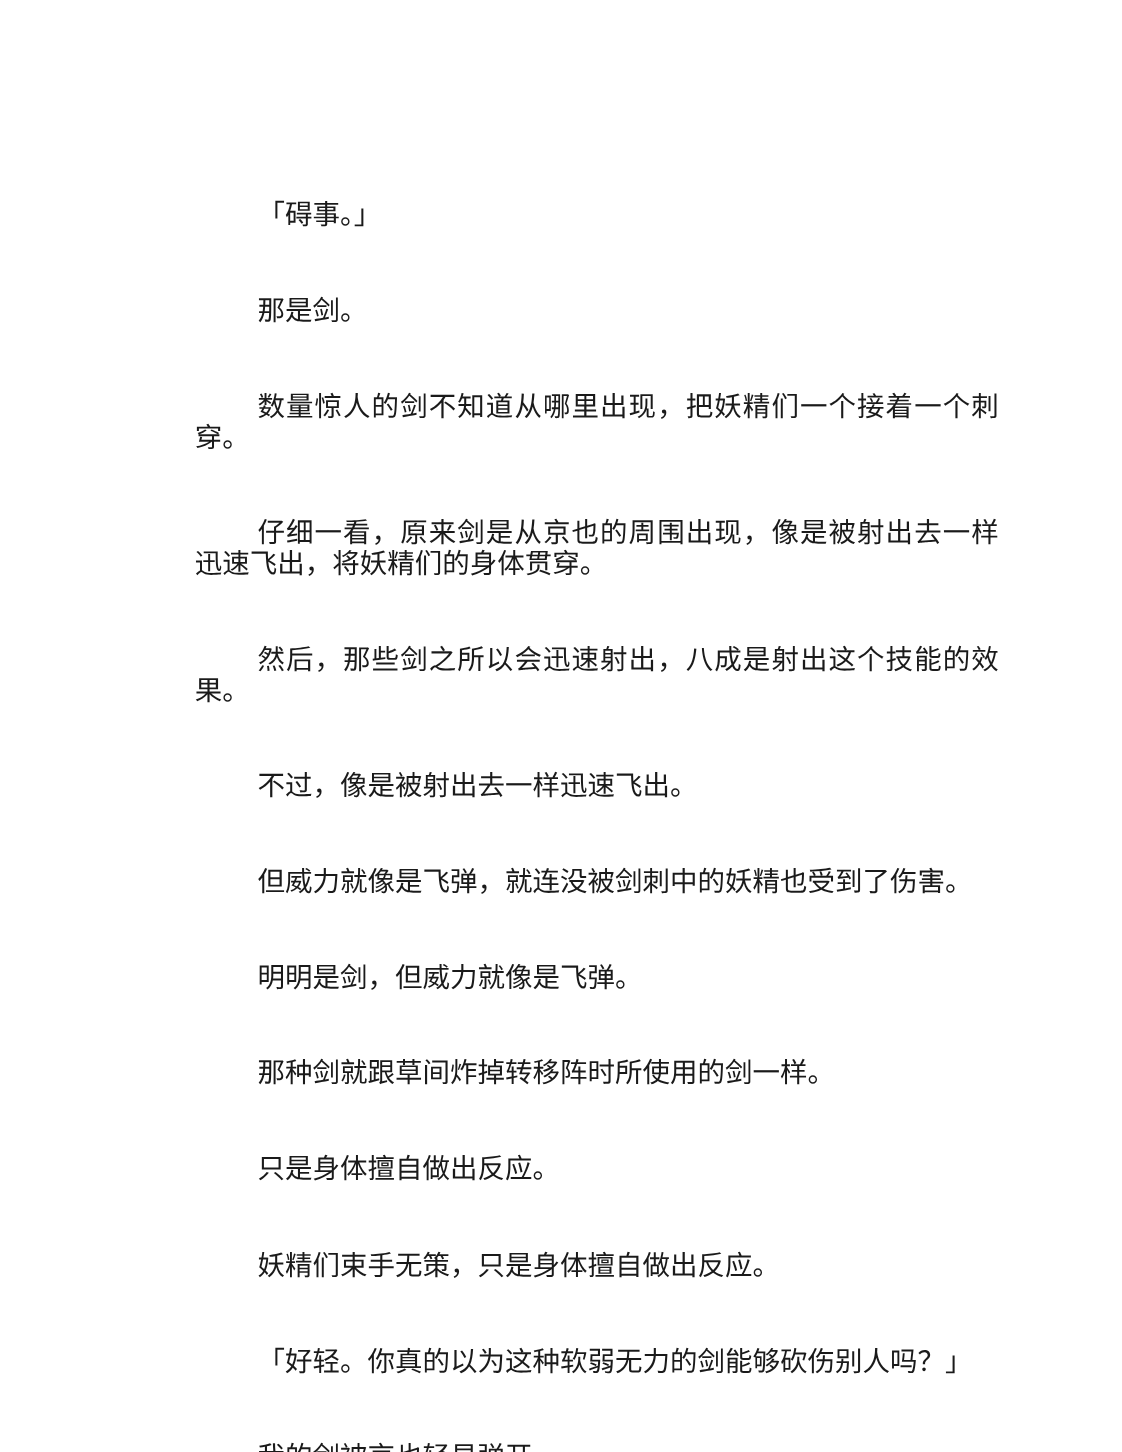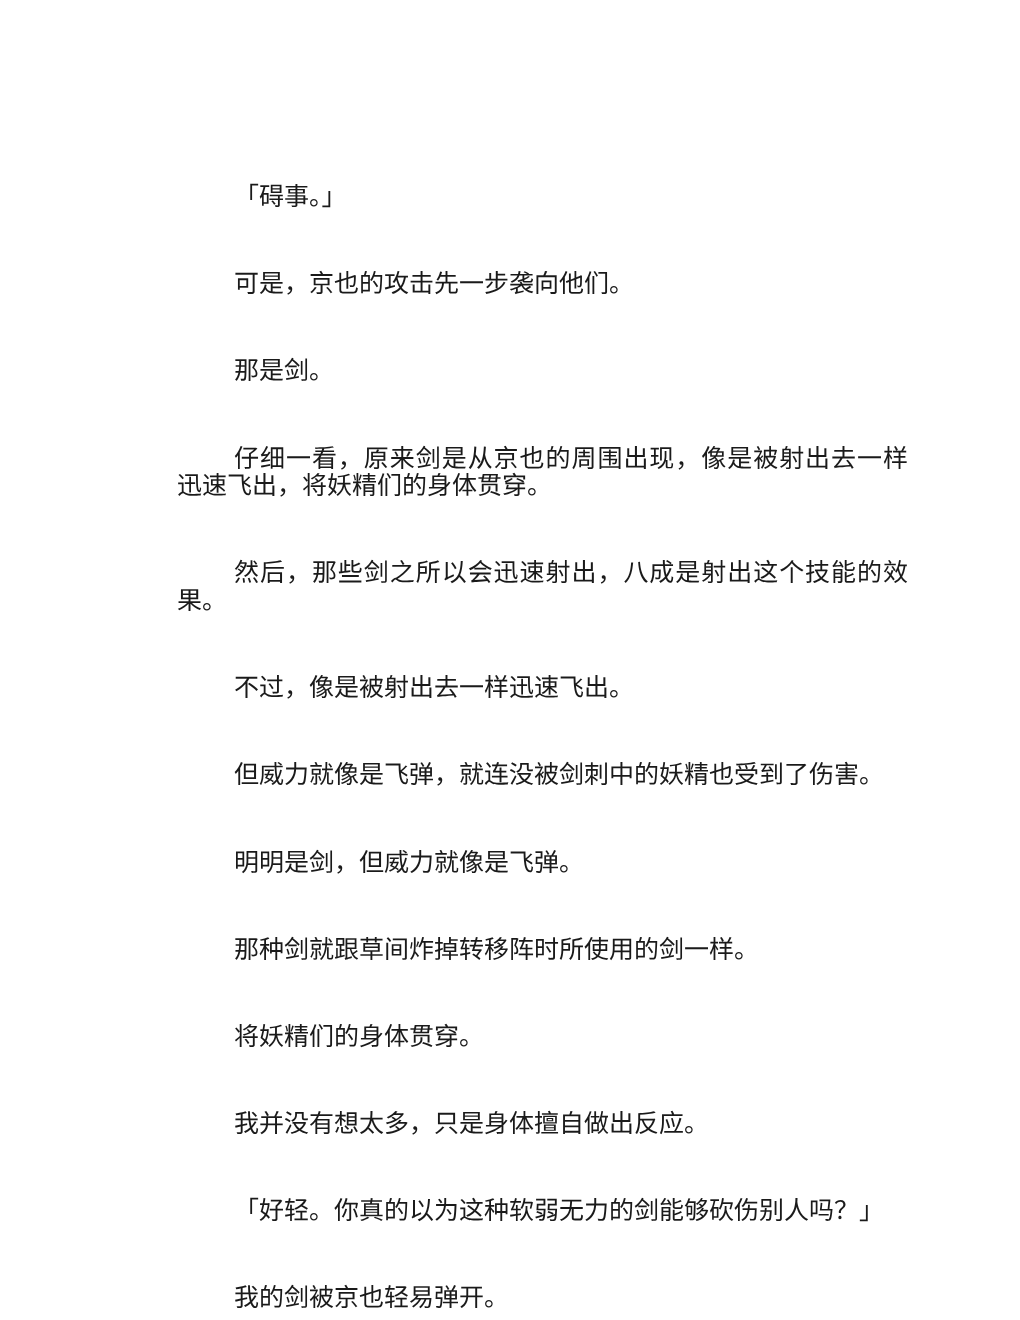--- a/index.html
+++ b/index.html
@@ -33,26 +33,26 @@
       overflow-wrap: break-word;
     }
     .text-block p:last-child { margin-bottom: 0; margin-top: 19px; }
   </style>
 </head>
 <body>
 
 <div class="page">
   <div class="text-block">
     <p>「碍事。」</p>
-    <p>可是，京也的攻击先一步袭向他们。</p>
     <p>那是剑。</p>
+    <p>数量惊人的剑不知道从哪里出现，把妖精们一个接着一个刺穿。</p>
     <p>仔细一看，原来剑是从京也的周围出现，像是被射出去一样迅速飞出，将妖精们的身体贯穿。</p>
     <p>然后，那些剑之所以会迅速射出，八成是射出这个技能的效果。</p>
     <p>不过，像是被射出去一样迅速飞出。</p>
     <p>但威力就像是飞弹，就连没被剑刺中的妖精也受到了伤害。</p>
     <p>明明是剑，但威力就像是飞弹。</p>
     <p>那种剑就跟草间炸掉转移阵时所使用的剑一样。</p>
-    <p>将妖精们的身体贯穿。</p>
-    <p>我并没有想太多，只是身体擅自做出反应。</p>
+    <p>只是身体擅自做出反应。</p>
+    <p>妖精们束手无策，只是身体擅自做出反应。</p>
     <p>「好轻。你真的以为这种软弱无力的剑能够砍伤别人吗？」</p>
     <p>我的剑被京也轻易弹开。</p>
   </div>
 </div>
 
 </body></html>

